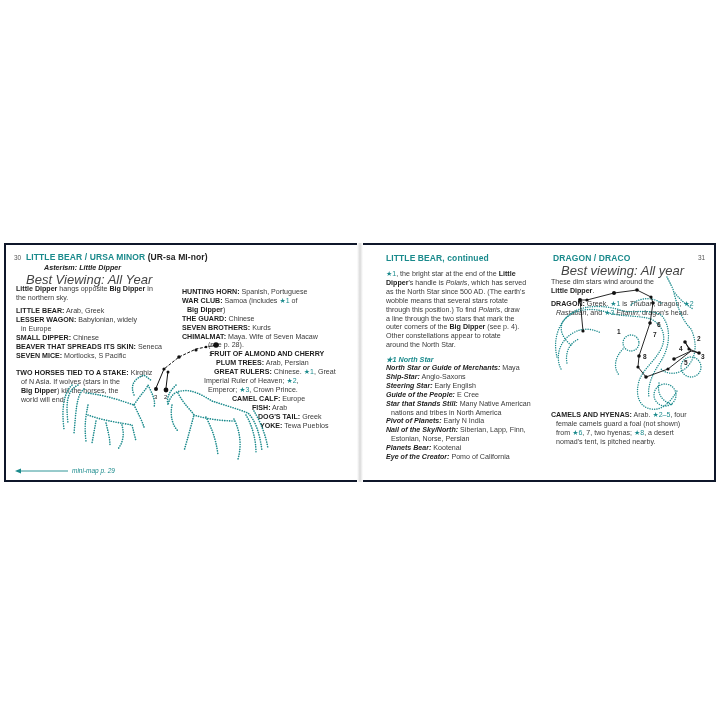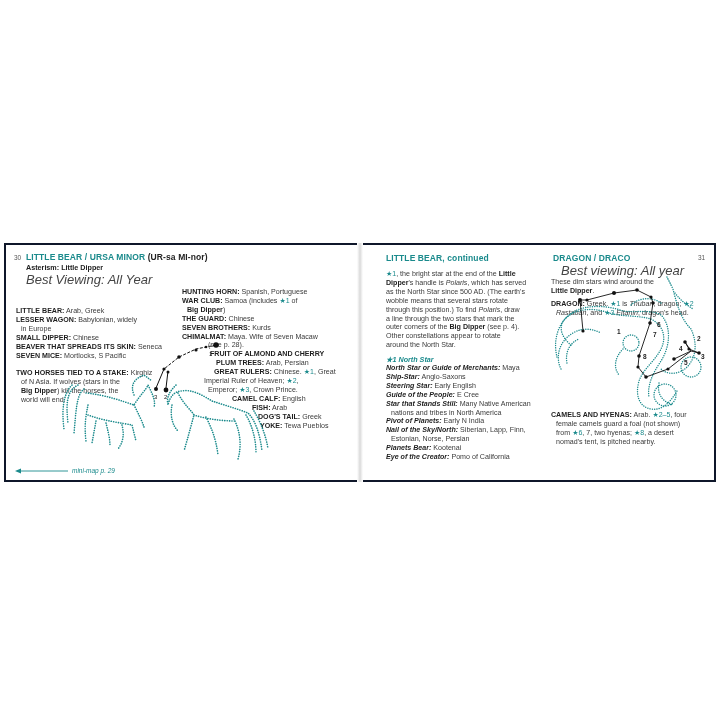--- a/index.html
+++ b/index.html
@@ -31,23 +31,27 @@
 <body>
 
 <div class="spread">
 
   <div class="page left">
     <span class="abs pno" style="left:8px;top:9px;">30</span>
     <div class="abs hdr" style="left:20px;top:7px;">
       <span>LITTLE BEAR / URSA MINOR</span>
       <span class="dark">(UR-sa MI-nor)</span>
     </div>
-    <div class="abs sub" style="left:20px;top:18px;">Asterism: Little Dipper</div>
+    <div class="abs sub" style="left:38px;top:18px;font-style:italic;">Asterism: Little Dipper</div>
     <div class="abs ital" style="left:20px;top:27px;">Best Viewing: All Year</div>
 
+    <div class="abs txt" style="left:10px;top:40px;width:160px;">
+      <div class="row"><b>Little Dipper</b><span> hangs opposite </span><b>Big Dipper</b><span> in</span></div>
+      <div class="row">the northern sky.</div>
+    </div>
 
     <div class="abs txt" style="left:10px;top:62px;width:170px;">
       <div class="row"><b>LITTLE BEAR:</b><span> Arab, Greek</span></div>
       <div class="row"><b>LESSER WAGON:</b><span> Babylonian, widely</span></div>
       <div class="row indent"><span>in Europe</span></div>
       <div class="row"><b>SMALL DIPPER:</b><span> Chinese</span></div>
       <div class="row"><b>BEAVER THAT SPREADS ITS SKIN:</b><span> Seneca</span></div>
       <div class="row"><b>SEVEN MICE:</b><span> Mortlocks, S Pacific</span></div>
     </div>
 
@@ -64,21 +68,21 @@
       <div class="row indent"><b>Big Dipper</b><span>)</span></div>
       <div class="row"><b>THE GUARD:</b><span> Chinese</span></div>
       <div class="row"><b>SEVEN BROTHERS:</b><span> Kurds</span></div>
       <div class="row"><b>CHIMALMAT:</b><span> Maya. Wife of Seven Macaw</span></div>
       <div class="row" style="padding-left:26px;">(see p. 28).</div>
       <div class="row" style="padding-left:28px;"><b>FRUIT OF ALMOND AND CHERRY</b></div>
       <div class="row" style="padding-left:34px;"><b>PLUM TREES:</b><span> Arab, Persian</span></div>
       <div class="row" style="padding-left:32px;"><b>GREAT RULERS:</b><span> Chinese. </span><span class="star">★1</span><span>, Great</span></div>
       <div class="row" style="padding-left:22px;"><span>Imperial Ruler of Heaven; </span><span class="star">★2</span><span>,</span></div>
       <div class="row" style="padding-left:26px;"><span>Emperor;  </span><span class="star">★3</span><span>, Crown Prince.</span></div>
-      <div class="row" style="padding-left:50px;"><b>CAMEL CALF:</b><span> English</span></div>
+      <div class="row" style="padding-left:50px;"><b>CAMEL CALF:</b><span> Europe</span></div>
       <div class="row" style="padding-left:70px;"><b>FISH:</b><span> Arab</span></div>
       <div class="row" style="padding-left:76px;"><b>DOG'S TAIL:</b><span> Greek</span></div>
       <div class="row" style="padding-left:78px;"><b>YOKE:</b><span> Tewa Pueblos</span></div>
     </div>
 
     <svg style="left:0;top:0;" width="357" height="239">
       <g fill="none" stroke="#1a8a8c" stroke-width="1.6" stroke-dasharray="0.1 2.3" stroke-linecap="round">
 
         <path d="M72 140 C60 146 60 160 62 178 M66 140 C56 150 56 168 58 184 M78 144 C70 150 70 168 68 188
                  M80 148 C100 150 116 156 128 160 C134 150 140 145 142 140 C146 148 150 156 148 162

